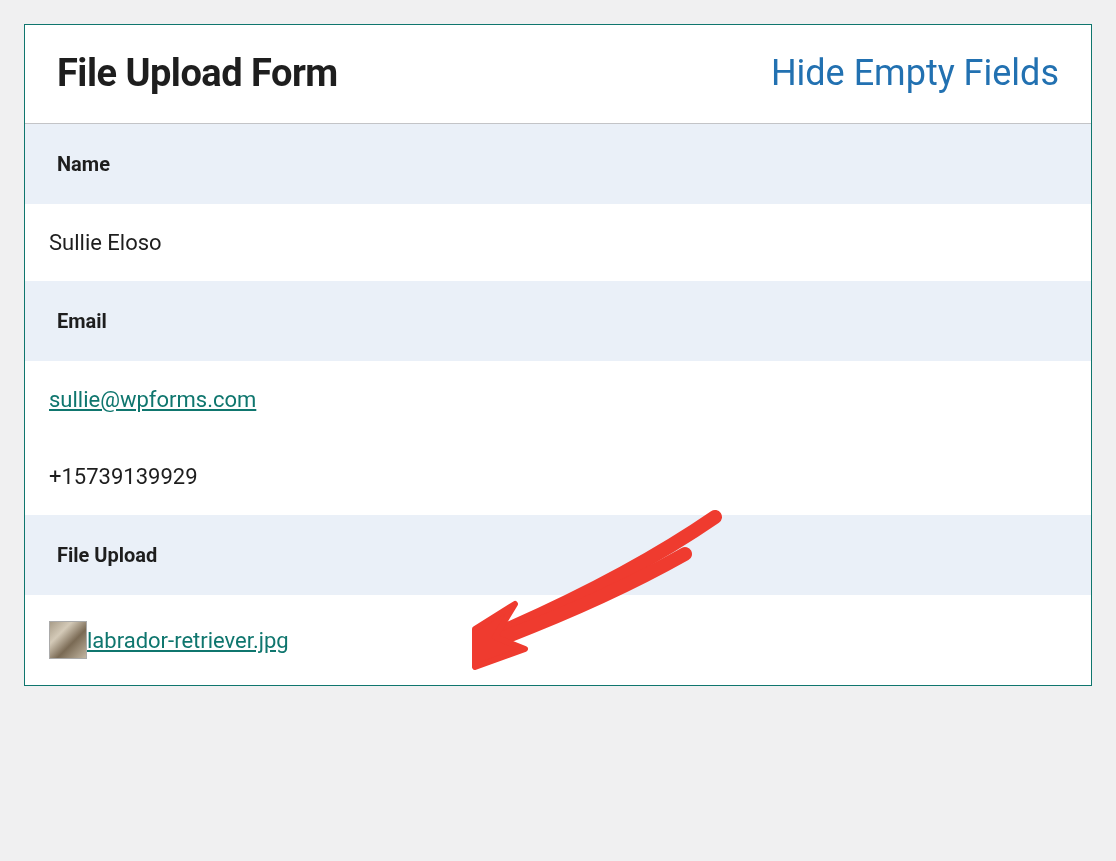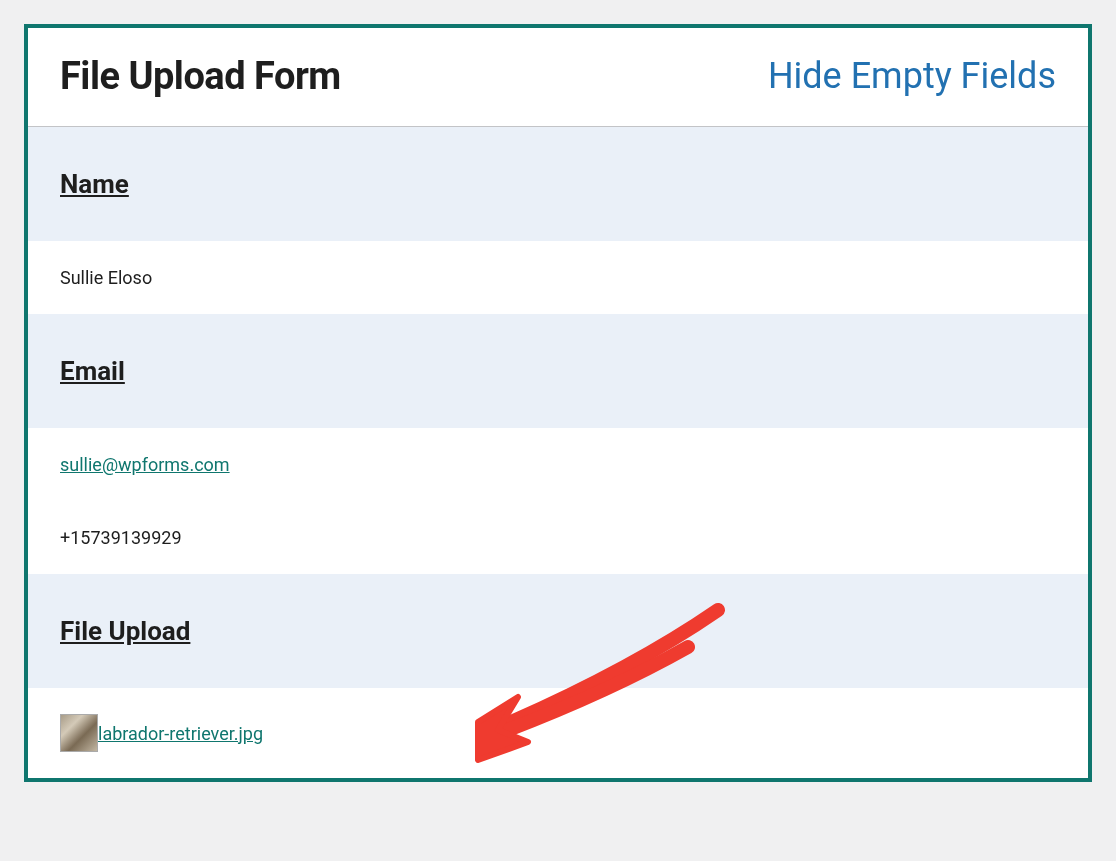--- a/index.html
+++ b/index.html
@@ -8,21 +8,21 @@
       padding: 0;
     }
     body {
       background: #f0f0f1;
       font-family: -apple-system, BlinkMacSystemFont, "Segoe UI", Roboto, Helvetica, Arial, sans-serif;
       padding: 24px;
       color: #1e1e1e;
     }
     .card {
       background: #fff;
-      border: 4px solid #0f766e;
+      border: 1px solid #0f766e;
       max-width: 1068px;
       margin: 0 auto;
     }
     .card-header {
       display: flex;
       justify-content: space-between;
       align-items: center;
       padding: 26px 32px 28px 32px;
       border-bottom: 1px solid #c3c4c7;
     }
@@ -33,30 +33,29 @@
       letter-spacing: -0.5px;
     }
     .hide-link {
       color: #2271b1;
       font-size: 36px;
       text-decoration: none;
       cursor: pointer;
     }
     .row-label {
       background: #eaf0f8;
-      padding: 42px 32px;
-      font-size: 26px;
+      padding: 28px 32px;
+      font-size: 20px;
       font-weight: 700;
       color: #1e1e1e;
-      text-decoration: underline;
     }
     .row-value {
       background: #fff;
-      padding: 26px 32px;
-      font-size: 18px;
+      padding: 26px 24px;
+      font-size: 22px;
       color: #1e1e1e;
     }
     .row-value a.link {
       color: #0f766e;
       text-decoration: underline;
       cursor: pointer;
     }
     .file-row {
       display: flex;
       align-items: center;

